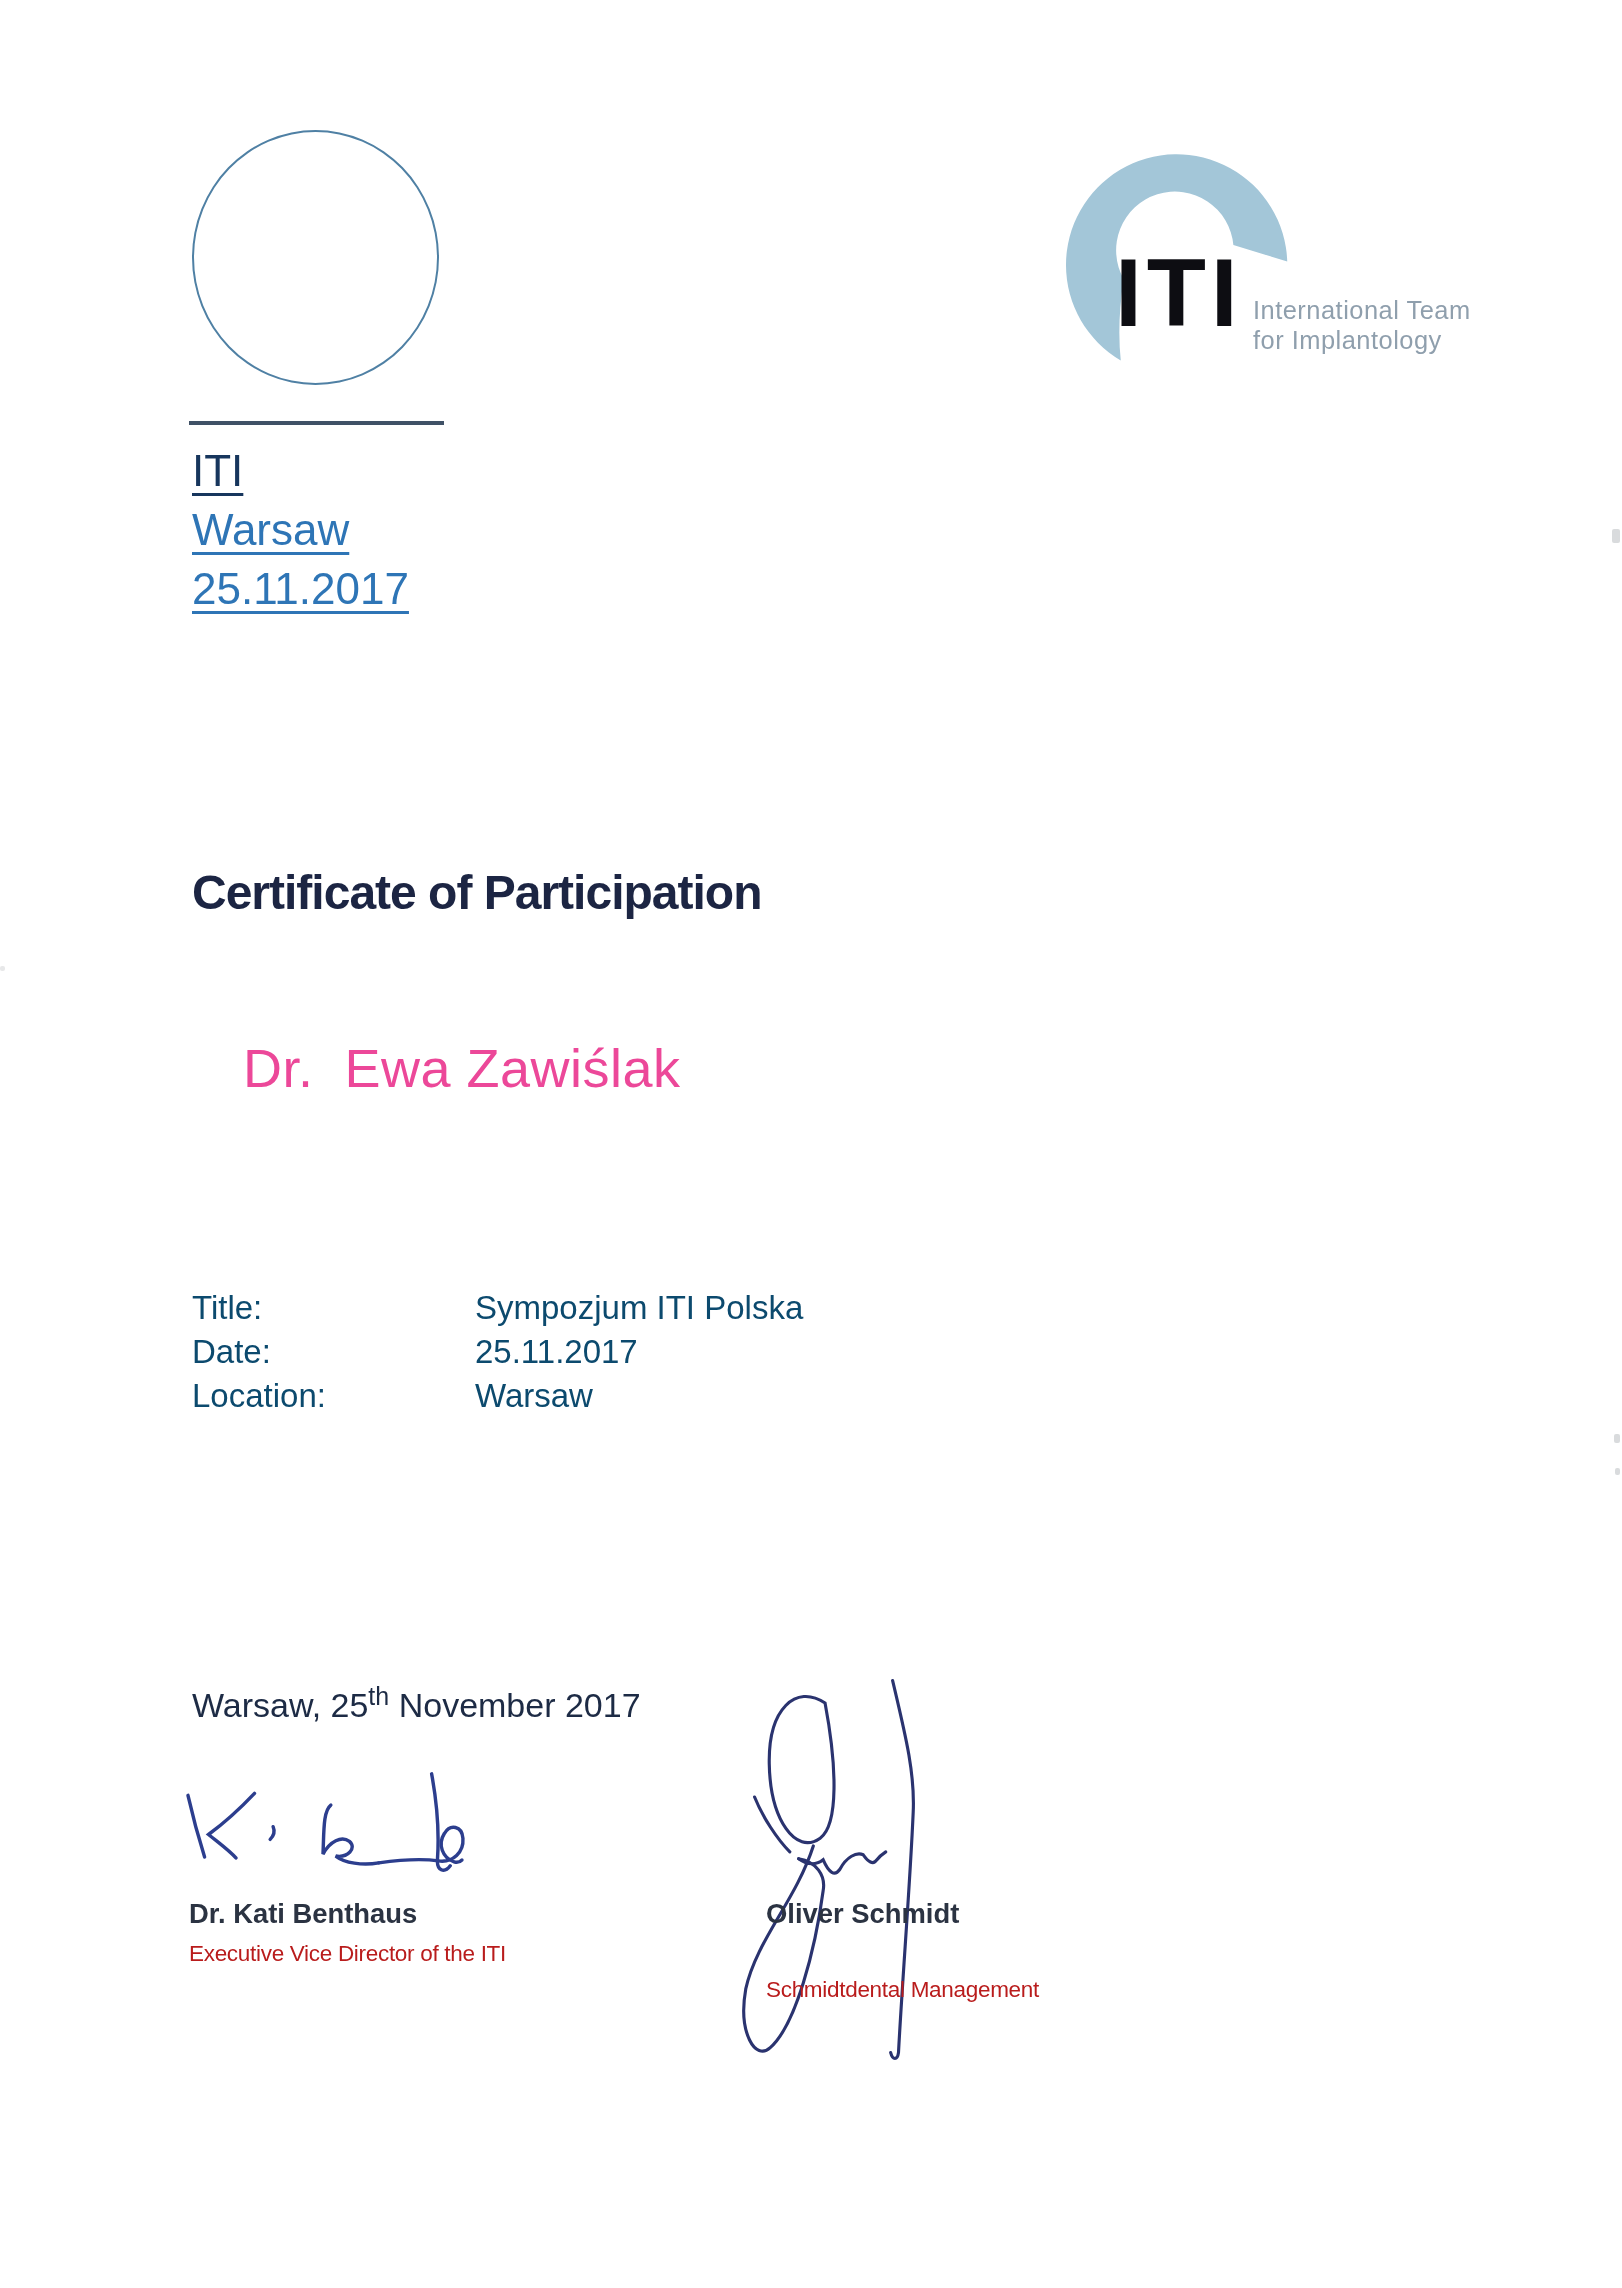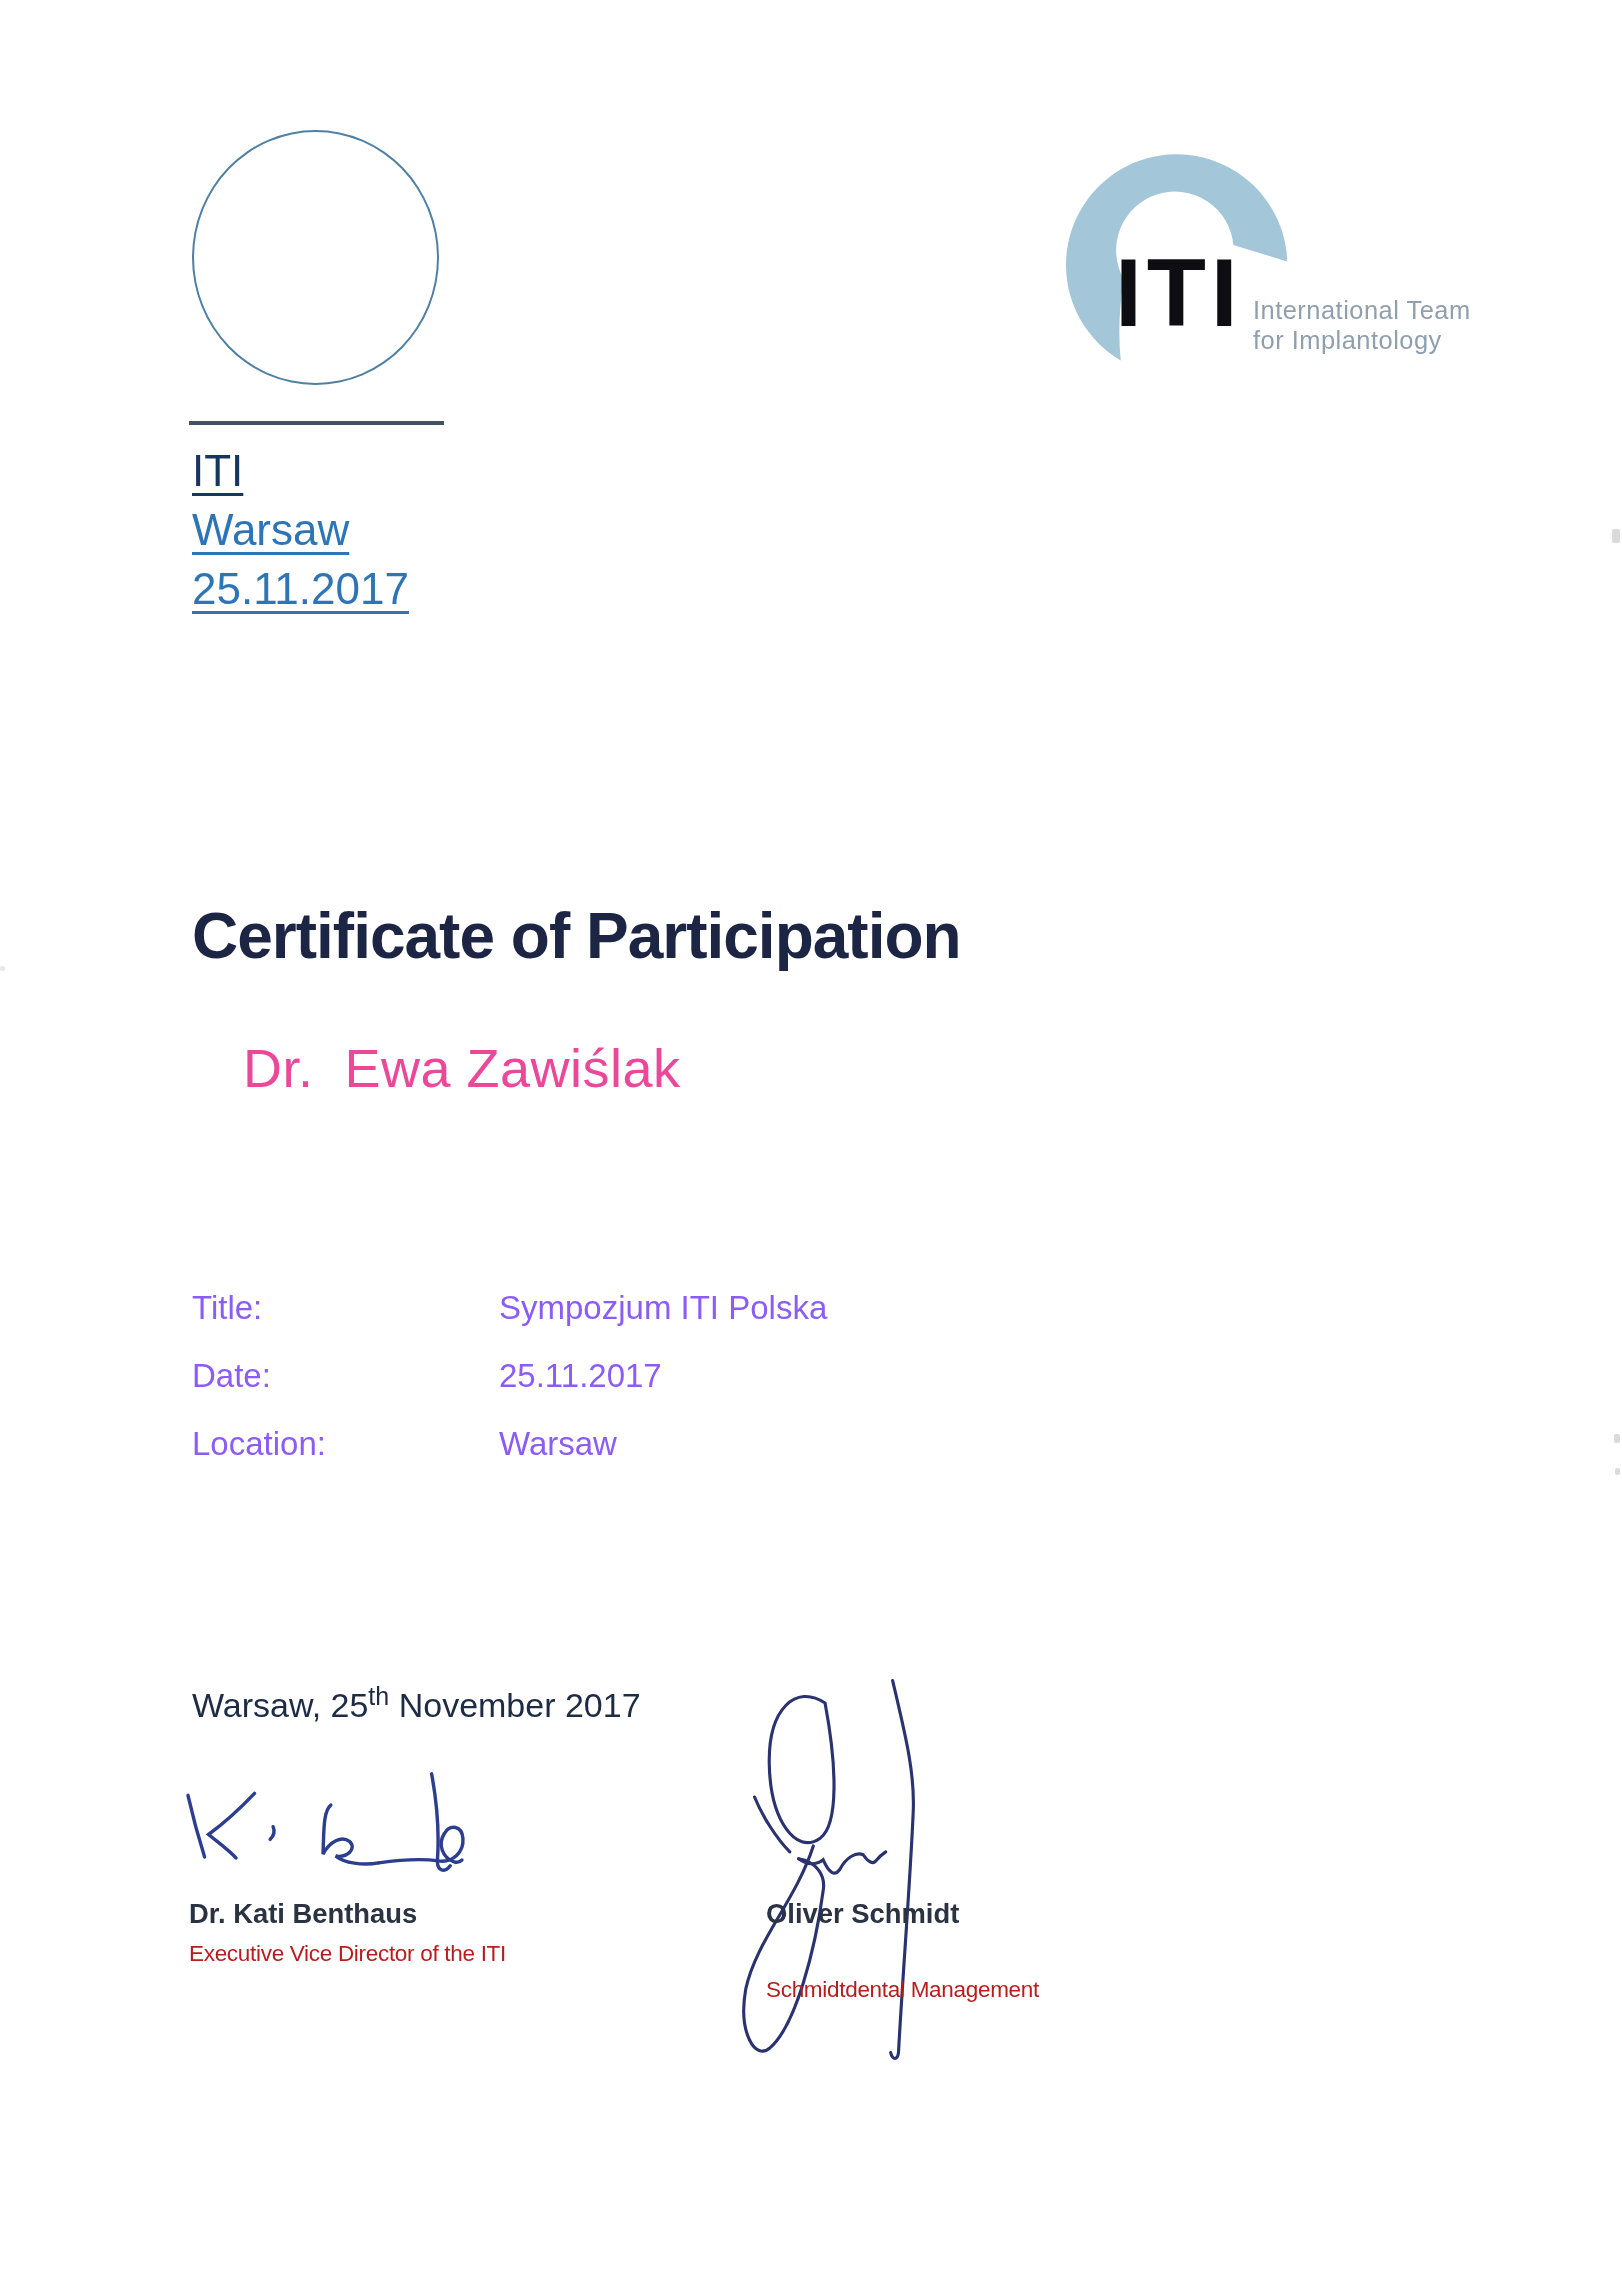--- a/index.html
+++ b/index.html
@@ -31,33 +31,33 @@
     text-decoration:underline;
     text-decoration-thickness:2.9px;
     text-underline-offset:6.9px;
   }
   .event-line.navy span{color:#17365d;}
   .event-line.blue span{color:#2e75b6;}
   
   .iti-logo{position:absolute;left:1054px;top:147px;width:441px;height:235px;}
   
   .certificate-title{
-    position:absolute;left:192px;top:899px;
-    font-size:64px;font-weight:700;letter-spacing:-1px;
+    position:absolute;left:192px;top:865px;
+    font-size:48px;font-weight:700;letter-spacing:-1px;
     color:#1c2543;white-space:nowrap;
   }
   .recipient-name{
     position:absolute;left:203px;top:1037px;
     font-size:54px;font-weight:400;color:#ec4899;
     white-space:pre;letter-spacing:0.5px;margin-left:40px;
   }
   .details{
     position:absolute;left:192px;top:1286px;
     display:grid;grid-template-columns:283px auto;
-    font-size:33px;line-height:44px;color:#8b5cf6;gap:24px;
+    font-size:33px;line-height:44px;color:#0c4a6e;
   }
   .dateline{
     position:absolute;left:192px;top:1686px;
     font-size:34px;color:#1d2b45;white-space:nowrap;
   }
   .dateline sup{font-size:25px;vertical-align:super;line-height:0;margin-top:39px;}
   
   .sig{position:absolute;}
   .sig-left{left:176px;top:1766px;}
   .sig-right{left:725px;top:1658px;}

